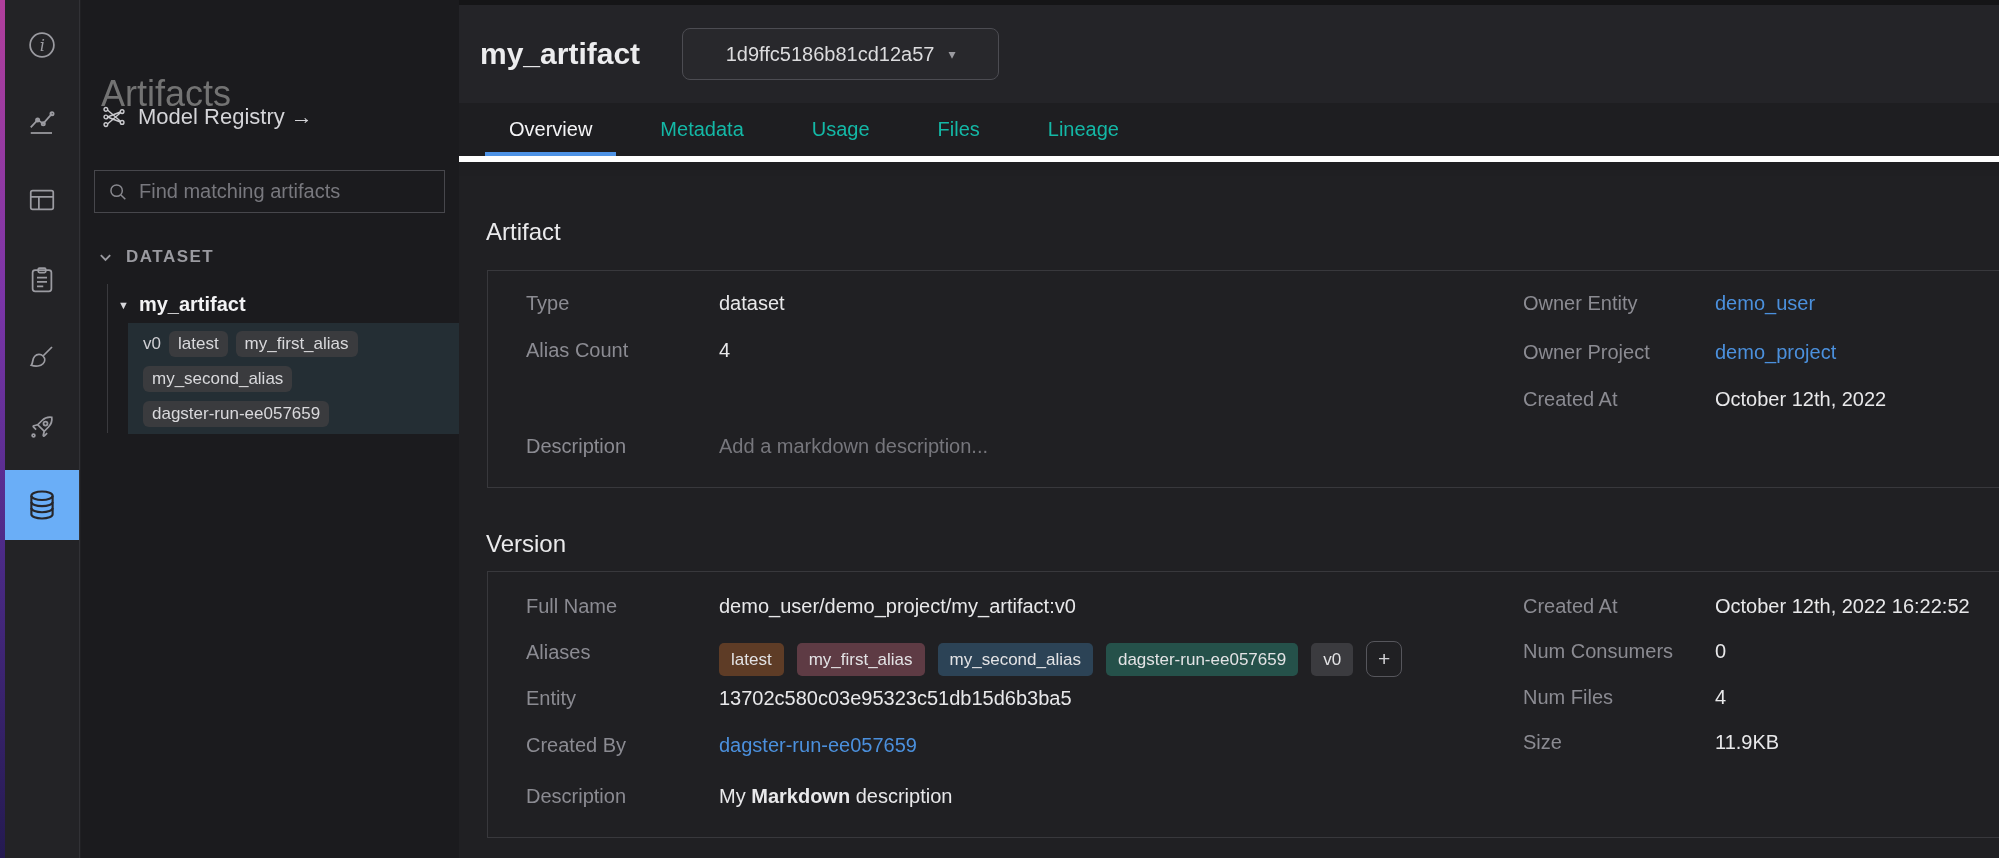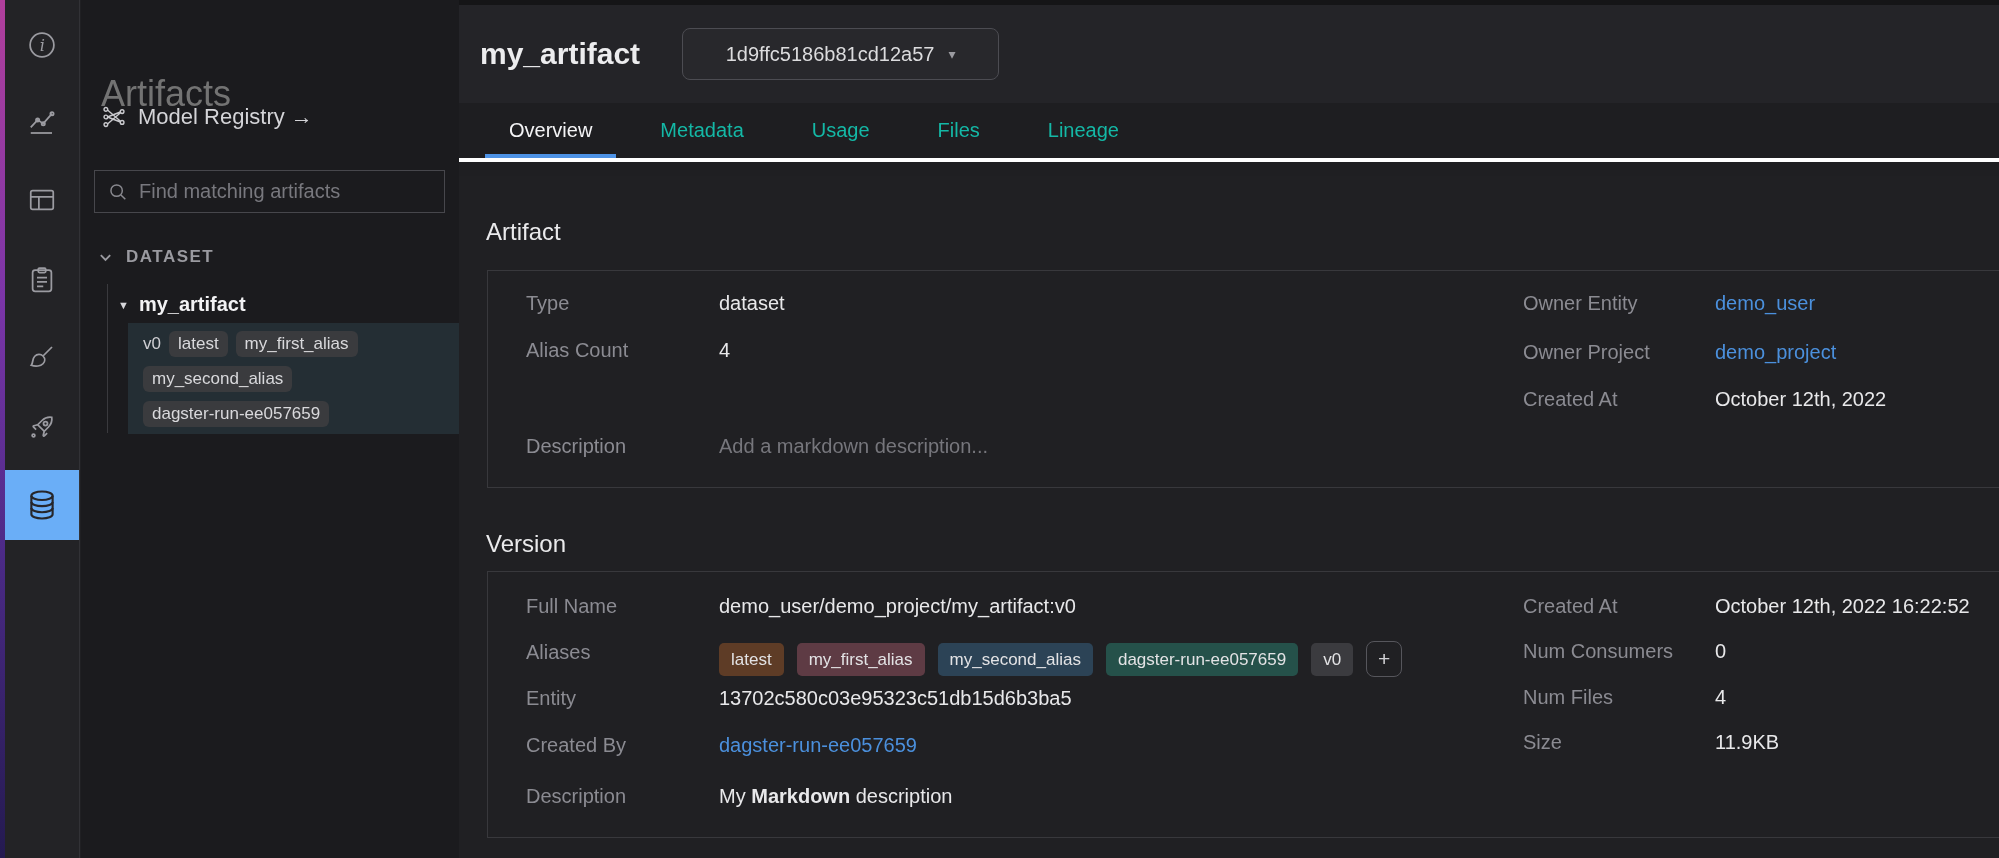--- a/index.html
+++ b/index.html
@@ -49,21 +49,21 @@
   .main { position:absolute; left:459px; top:0; width:1540px; height:858px; background:#1f1f22; }
   .top-edge { position:absolute; left:0; top:0; width:100%; height:5px; background:#151517; }
   .mheader { position:absolute; left:0; top:5px; width:100%; height:98px; background:#242428;
           display:flex; align-items:center; padding-left:21px; gap:42px; }
   .mtitle { font-size:30px; font-weight:700; color:#ececee; }
   .vdrop { width:317px; height:52px; border:1px solid #4c4c52; border-radius:8px; background:#28282c;
           display:flex; align-items:center; justify-content:center; gap:14px; cursor:pointer; }
   .vdrop .hash { font-size:20px; color:#dcdcde; }
   .vdrop .caret { font-size:14px; color:#9a9aa0; }
   .tabs { position:absolute; left:0; top:103px; width:100%; height:59px; background:#1e1e21;
-          border-bottom:4px solid #ffffff; display:flex; padding-left:26px; gap:20px; }
+          border-bottom:6px solid #ffffff; display:flex; padding-left:26px; gap:20px; }
   .tab { position:relative; padding:0 24px; display:flex; align-items:center;
           font-size:20px; color:#14b8a6; cursor:pointer; }
   .tab.active { color:#f4f4f6; }
   .tab.active::after { content:""; position:absolute; left:0; right:0; bottom:0; height:4px;
           background:#4e93e6; }
   .content { position:absolute; left:0; top:176px; width:100%; height:696px; background:#202023; }
   .sec-title { position:absolute; left:27px; font-size:24px; color:#eaeaec; }
   .panel { position:absolute; left:28px; right:0; border:1px solid #38383c; border-right:none;
           background:#202023; }
   .frow { position:absolute; height:36px; display:flex; align-items:flex-start;margin-left:28px; }

